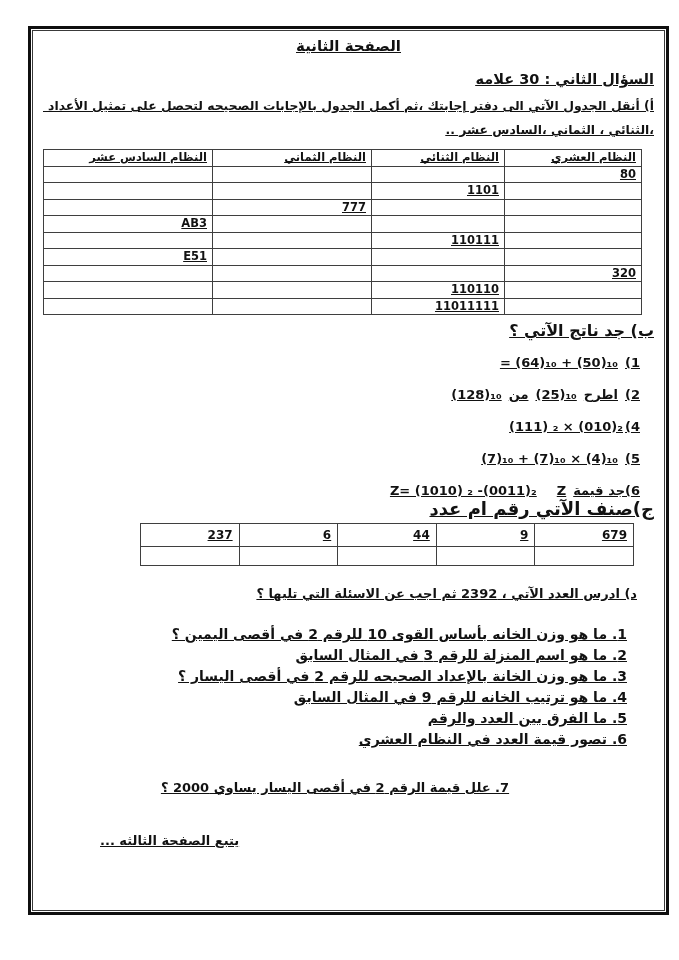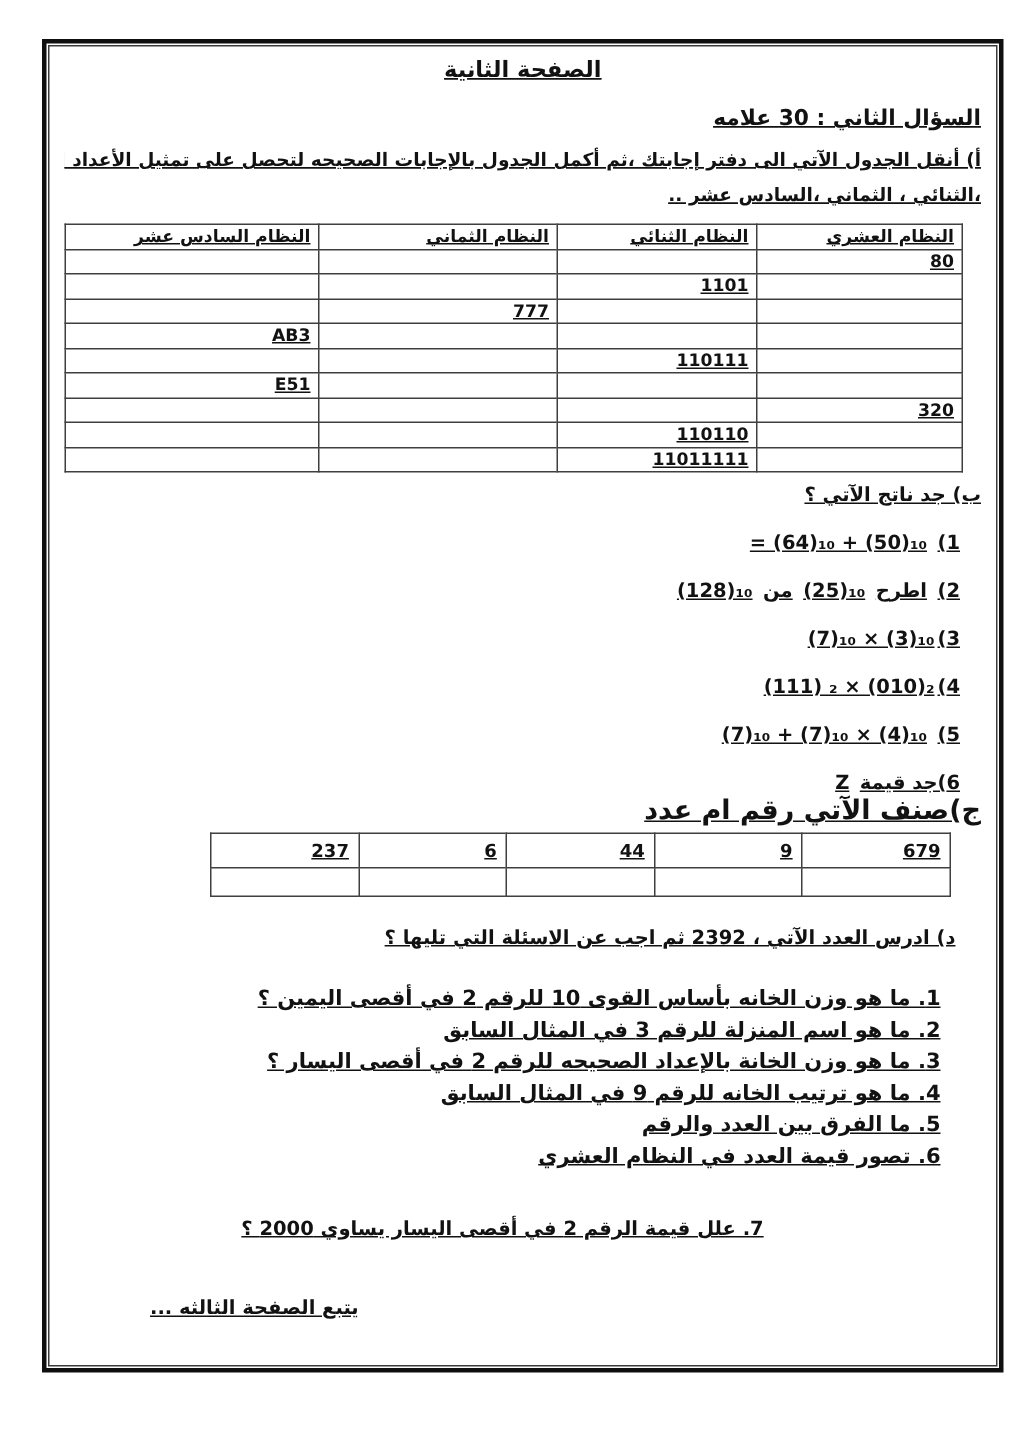--- a/index.html
+++ b/index.html
@@ -26,21 +26,21 @@
   table.conv{
     border-collapse:collapse;table-layout:fixed;direction:rtl;
     margin-top:11px;width:598px;
   }
   table.conv th, table.conv td{
     border:1px solid #3f3f3f;height:15.5px;line-height:15px;
     padding:0 5px;font-size:11.5px;text-align:right;font-weight:bold;
     overflow:hidden;white-space:nowrap;
   }
 
-  .bheader{margin-top:7px;direction:rtl;text-align:right;font-size:13px;line-height:18px;}
+  .bheader{margin-top:7px;direction:rtl;text-align:right;font-size:16px;line-height:18px;}
   .b-item{
     display:flex;direction:ltr;justify-content:flex-end;align-items:baseline;
     column-gap:7px;margin-top:14px;font-size:13px;line-height:18px;padding-right:14px;
   }
   .b-item.tight{column-gap:2px;}
   .math{direction:ltr;unicode-bidi:isolate;}
   .ar{direction:rtl;unicode-bidi:isolate;}
   .b-label{direction:rtl;unicode-bidi:isolate;}
   .xgap{margin-left:13px;}
 
@@ -154,36 +154,33 @@
     </div>
 
     <div class="b-item">
       <span class="math">(128)₁₀</span>
       <span class="ar">من</span>
       <span class="math">(25)₁₀</span>
       <span class="ar">اطرح</span>
       <span class="b-label">2)</span>
     </div>
 
-    <div class="b-item tight">
-      <span class="math">(7)₁₀ ×  (3)₁₀</span>
-      <span class="b-label">3)</span>
-    </div>
 
     <div class="b-item tight">
       <span class="math">(111) ₂ × (010)₂</span>
       <span class="b-label">4)</span>
     </div>
 
     <div class="b-item">
       <span class="math">(7)₁₀ + (7)₁₀ × (4)₁₀</span>
       <span class="b-label">5)</span>
     </div>
 
     <div class="b-item">
+      <span class="math">Z= (1010) ₂ -(0011)₂</span>
       <span class="math xgap">Z</span>
       <span class="b-label">6)جد قيمة</span>
     </div>
 
     <div class="cheader">ج)صنف الآتي رقم ام عدد</div>
 
     <table class="cls" dir="rtl">
       <colgroup>
         <col style="width:20%">
           <col style="width:20%">

